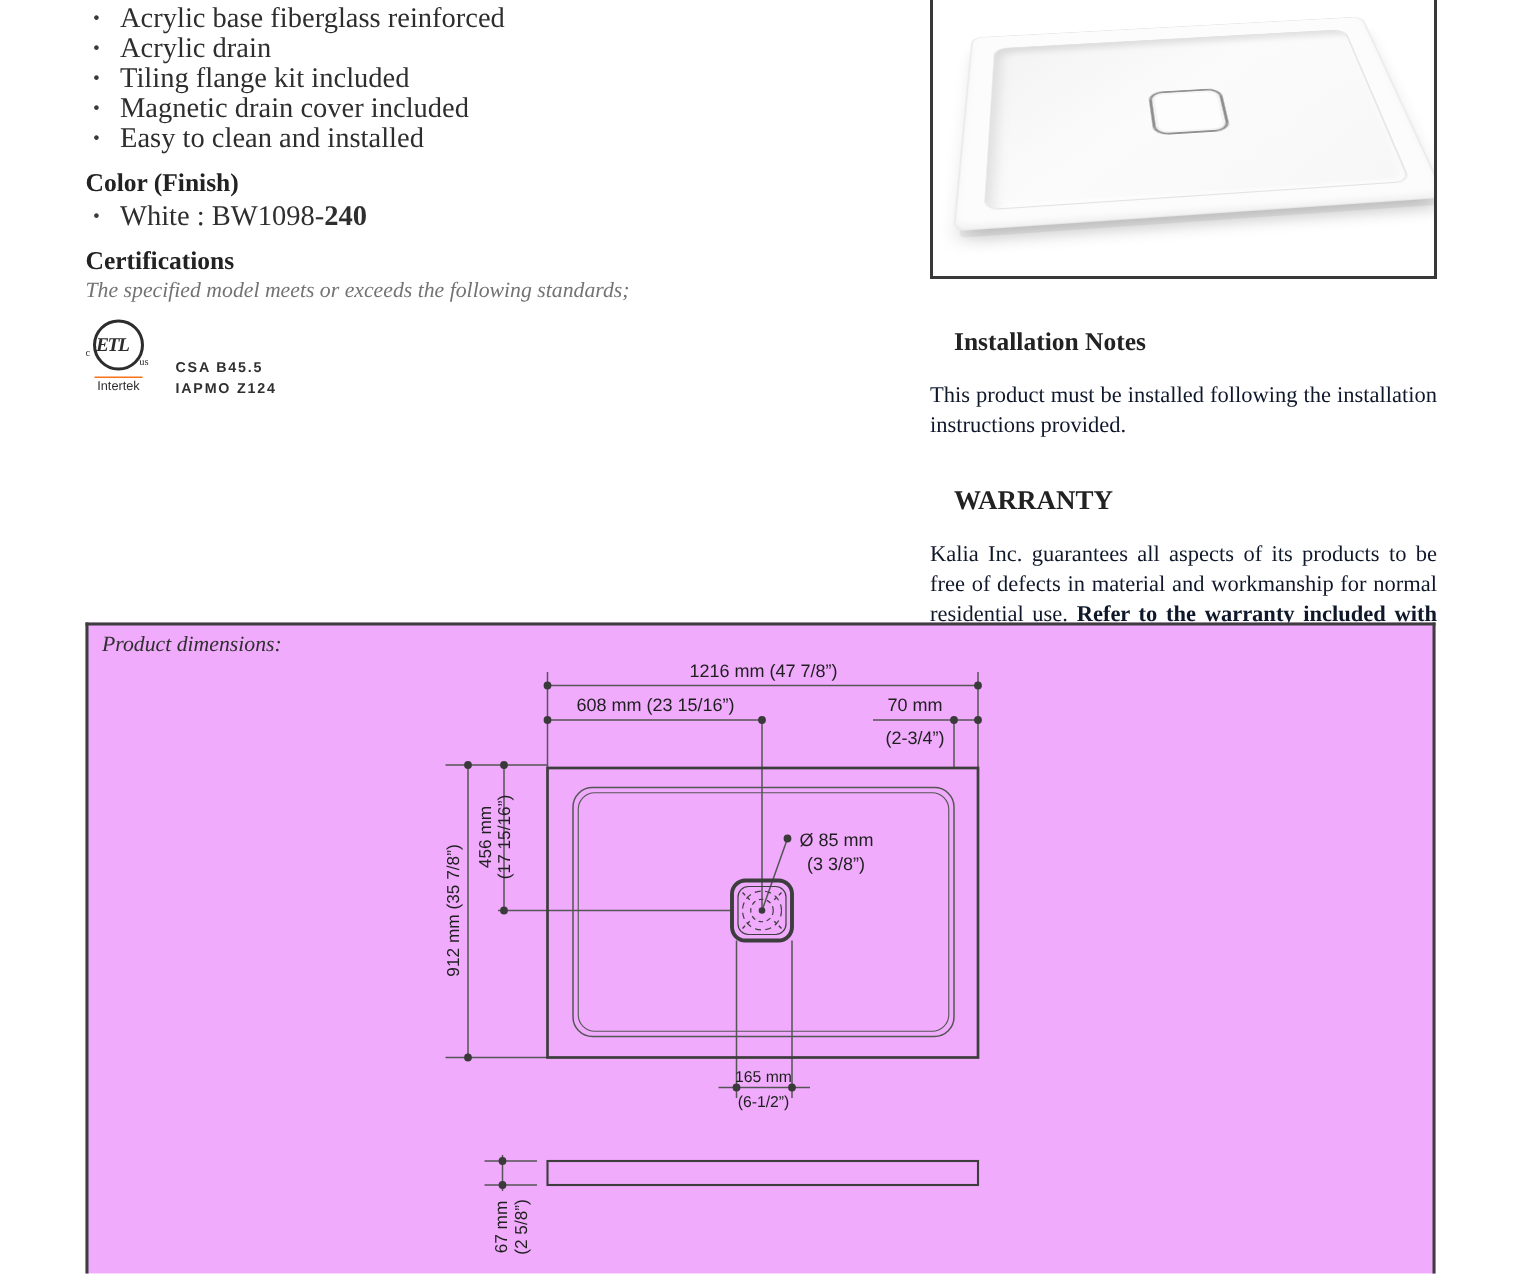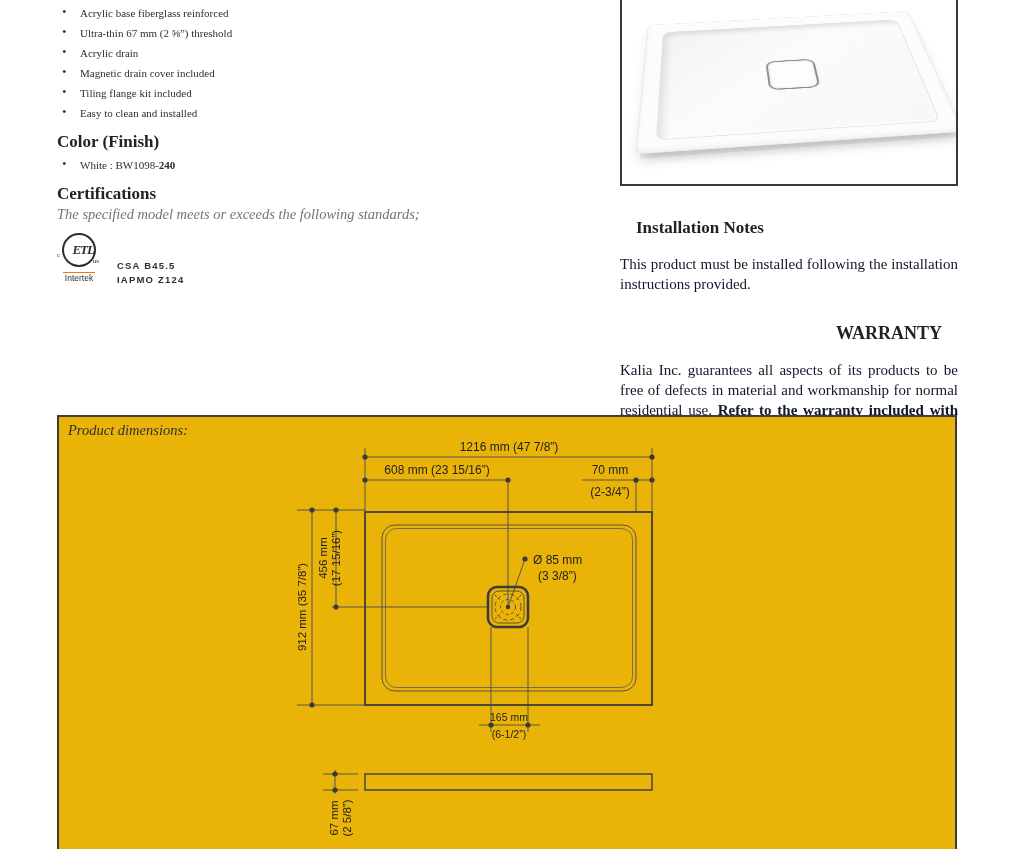--- a/index.html
+++ b/index.html
@@ -3,31 +3,31 @@
 <meta charset="utf-8">
 <style>
   html,body{margin:0;padding:0;}
   body{
     width:1012px;height:849px;position:relative;overflow:hidden;
     background:#ffffff;color:#2e2e2e;
     font-family:"Liberation Serif", serif;
   }
   
   .left-col{position:absolute;left:57px;top:0;width:470px;}
-  ul.features{list-style:none;margin:3px 0 0 0;padding:0;font-size:11px;}
+  ul.features{list-style:none;margin:3px 0 0 0;padding:0;font-size:19px;}
   ul.features li{position:relative;padding-left:23px;line-height:20px;}
   ul.features li::before{content:"\2022";position:absolute;left:5px;top:-1px;font-size:13px;color:#3a3a3a;}
   h2{font-size:17px;font-weight:bold;margin:9px 0 2px 0;color:#222;}
   .color-list{margin-top:2px;}
   .cert-note{font-style:italic;font-size:14.5px;margin:2px 0 10px 0;color:#737373;}
   .cert-row{display:flex;align-items:flex-start;gap:16px;margin-top:4px;}
   .etl{position:relative;width:44px;text-align:center;}
   .etl-circle{
     width:30px;height:30px;border:2.5px solid #2d2d2d;border-radius:50%;
-    margin:0 auto;display:flex;align-items:center;justify-content:flex-end;
+    margin:0 auto;display:flex;align-items:center;justify-content:flex-start;
   }
   .etl-text{font-weight:bold;font-style:italic;font-size:13px;letter-spacing:-1px;color:#2d2d2d;
     font-family:"Liberation Serif",serif;}
   .etl-c{position:absolute;left:0;top:18px;font-size:7px;color:#2d2d2d;}
   .etl-us{position:absolute;right:2px;top:24px;font-size:7px;color:#2d2d2d;}
   .etl-name{font-size:8.5px;margin-top:1px;border-top:1px solid #f97316;display:inline-block;padding:0 2px;color:#2d2d2d;
     font-family:"Liberation Sans",sans-serif;}
   .standards{font-family:Liberation Sans, sans-serif;font-size:9.5px;letter-spacing:1.2px;
     color:#2f2f2f;line-height:14px;margin-top:26px;font-weight:bold;}
   
@@ -51,47 +51,46 @@
   }
   .tray-drain{
     position:absolute;left:50%;top:50%;width:46px;height:46px;margin:-23px 0 0 -23px;
     border:2.5px solid #8f8f8f;border-radius:10px;background:#fdfdfd;
     box-shadow:inset 0 0 0 2px #f4f4f4;
   }
   
   .right-col{position:absolute;left:620px;top:202px;width:338px;}
   .right-col h2{margin:16px;}
   .right-col p{margin:4px 0 0 0;font-size:15px;line-height:20px;text-align:justify;color:#0f172a;}
-  .warranty-h{margin-top:29px !important;font-size:18px;text-align:right;}
+  .warranty-h{margin-top:29px !important;font-size:18px;}
   
   .dims-box{
     position:absolute;left:57px;top:415px;width:900px;height:434px;
-    border:2px solid #3d3d3d;border-bottom:none;box-sizing:border-box;background:#eab308;
+    border:2px solid #3d3d3d;border-bottom:none;box-sizing:border-box;background:#f0abfc;
   }
   .dims-caption{font-style:italic;font-size:14.5px;color:#2f2f2f;position:absolute;left:9px;top:5px;}
   .dims-svg{position:absolute;left:0;top:0;}
   .dims-svg text{font-family:"Liberation Sans",sans-serif;fill:#1f1f1f;font-size:12px;}
   .dims-svg text.sm{font-size:10.5px;}
   .dims-svg text.rot{font-size:11.5px;}
   .dims-svg .ln{stroke:#555;stroke-width:1;fill:none;}
   .dims-svg .ln-thick{stroke:#3d3d3d;stroke-width:1.8;fill:none;}
   .dims-svg .dot{fill:#3a3a3a;stroke:none;}
 </style>
 </head>
 <body>
 
 <div class="page">
 
   <div class="left-col">
     <ul class="features">
       <li>Acrylic base fiberglass reinforced</li>
-      <li>Ultra-thin 67 mm (2 ⅝”) threshold</li>
       <li>Acrylic drain</li>
+      <li>Tiling flange kit included</li>
       <li>Magnetic drain cover included</li>
-      <li>Tiling flange kit included</li>
       <li>Easy to clean and installed</li>
     </ul>
 
     <h2>Color (Finish)</h2>
     <ul class="features color-list">
       <li><span>White : BW1098-</span><b>240</b></li>
     </ul>
 
     <h2>Certifications</h2>
     <p class="cert-note">The specified model meets or exceeds the following standards;</p>

